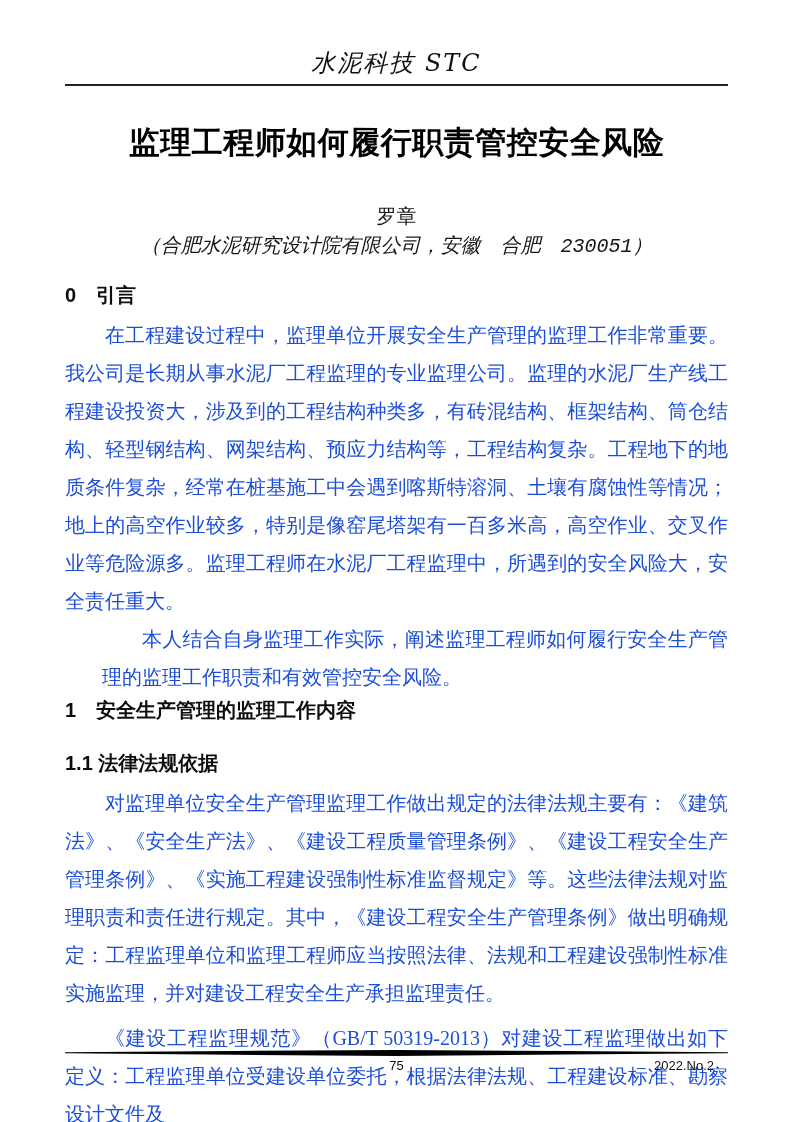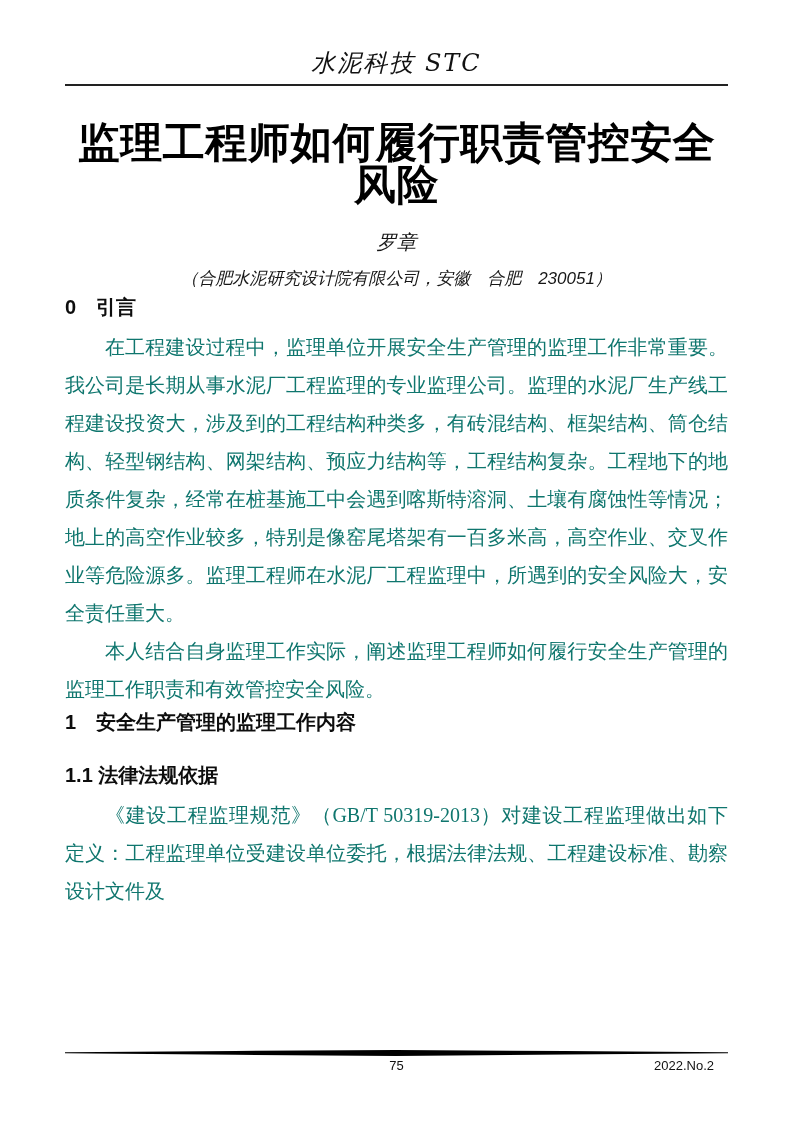--- a/index.html
+++ b/index.html
@@ -36,66 +36,65 @@
   .header-rule {
     margin-top: 6px;
     height: 2px;
     background: #222222;
   }
   .article-title {
     margin-top: 36px;
     text-align: center;
     font-family: "Liberation Sans", "DejaVu Sans", sans-serif;
     font-weight: bold;
-    font-size: 42px;
+    font-size: 31px;
     line-height: 42px;
     color: #000000;
     letter-spacing: 0.5px;
   }
   .author {
-    margin-top: 24px;
+    margin-top: 40px;
     text-align: center;
     font-family: "DejaVu Serif", serif;
-    font-style: italic;
     font-size: 20px;
     line-height: 24px;
     color: #161616;
   }
   .affiliation {
-    margin-top: 11px;
+    margin-top: 5px;
     text-align: center;
-    font-family: Liberation Sans, sans-serif;
+    font-family: Liberation Mono, monospace;
     font-style: italic;
-    font-size: 17px;
+    font-size: 20px;
     line-height: 28px;
     color: #161616;
   }
   .sec-heading {
     font-family: "Liberation Sans", "DejaVu Sans", sans-serif;
     font-weight: bold;
     font-size: 20px;
     line-height: 28px;
     color: #0d0d0d;
     text-align: left;
   }
-  .h-intro   { }
+  .h-intro   { margin-top: 20px; }
   .h-sec1    { }
   .h-sec11   { margin-top: 25px; }
   .h-sec12   { margin-top: 8px; }
   .body-par {
     margin: 0;
     margin-top: 7px;
     font-family: "Liberation Serif", "DejaVu Serif", serif;
     font-size: 20px;
     line-height: 38px;
     text-align: justify;
     text-indent: 2em;
-    color: #0f766e;
+    color: #1d4ed8;
   }
-  .body-par.follow { margin-top: 0; }
+  .body-par.follow { margin-top: 0; margin-left: 37px; }
   .footer {
     position: absolute;
     left: 65px;
     bottom: 46px;
     width: 663px;
   }
   .footer-rule-svg {
     display: block;
     width: 663px;
     height: 6px;
@@ -139,20 +138,21 @@
     <div class="sec-heading h-intro">0　引言</div>
 
     <p class="body-par">在工程建设过程中，监理单位开展安全生产管理的监理工作非常重要。我公司是长期从事水泥厂工程监理的专业监理公司。监理的水泥厂生产线工程建设投资大，涉及到的工程结构种类多，有砖混结构、框架结构、筒仓结构、轻型钢结构、网架结构、预应力结构等，工程结构复杂。工程地下的地质条件复杂，经常在桩基施工中会遇到喀斯特溶洞、土壤有腐蚀性等情况；地上的高空作业较多，特别是像窑尾塔架有一百多米高，高空作业、交叉作业等危险源多。监理工程师在水泥厂工程监理中，所遇到的安全风险大，安全责任重大。</p>
 
     <p class="body-par follow">本人结合自身监理工作实际，阐述监理工程师如何履行安全生产管理的监理工作职责和有效管控安全风险。</p>
 
     <div class="sec-heading h-sec1">1　安全生产管理的监理工作内容</div>
 
     <div class="sec-heading h-sec11">1.1 法律法规依据</div>
 
+    <p class="body-par">对监理单位安全生产管理监理工作做出规定的法律法规主要有：《建筑法》、《安全生产法》、《建设工程质量管理条例》、《建设工程安全生产管理条例》、《实施工程建设强制性标准监督规定》等。这些法律法规对监理职责和责任进行规定。其中，《建设工程安全生产管理条例》做出明确规定：工程监理单位和监理工程师应当按照法律、法规和工程建设强制性标准实施监理，并对建设工程安全生产承担监理责任。</p>
 
 
     <p class="body-par">《建设工程监理规范》（GB/T 50319-2013）对建设工程监理做出如下定义：工程监理单位受建设单位委托，根据法律法规、工程建设标准、勘察设计文件及</p>
 
   </div>
 
   <div class="footer">
     <svg class="footer-rule-svg" viewBox="0 0 663 6" preserveAspectRatio="none">
       <polygon points="0,2.2 170,0.9 331,0 500,1.1 663,2.2 663,3.2 500,4.6 331,6 170,4.8 0,3.2" fill="#000000"></polygon>
     </svg>

